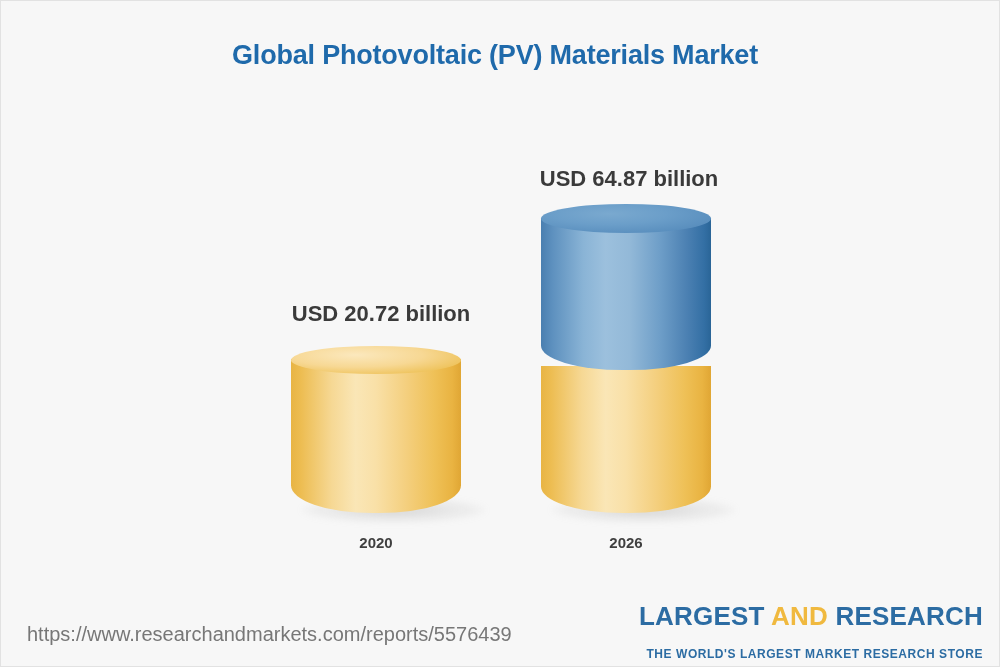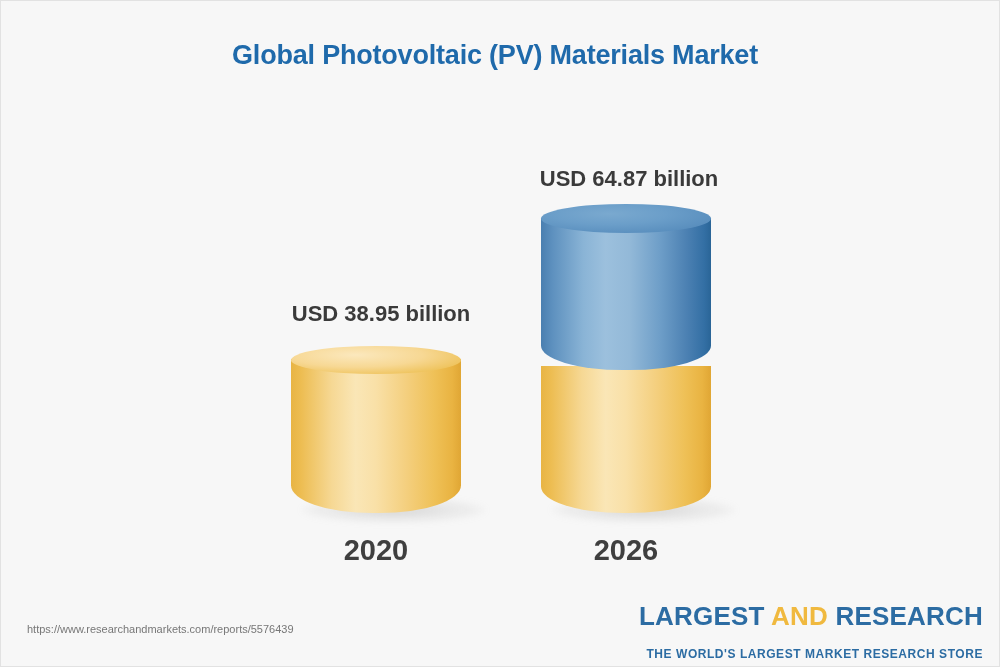--- a/index.html
+++ b/index.html
@@ -112,32 +112,32 @@
     font-size: 22px;
     font-weight: bold;
     color: #3a3a3a;
     white-space: nowrap;
   }
 
   
   .cat-label {
     position: absolute;
     text-align: center;
-    font-size: 29px;
+    font-size: 15px;
     font-weight: bold;
     color: #3f3f3f;
     white-space: nowrap;
   }
 
   
   .footer-url {
     position: absolute;
     left: 26px;
     top: 622px;
-    font-size: 11px;
+    font-size: 20px;
     color: #777777;
     white-space: nowrap;
   }
   .logo {
     position: absolute;
     right: 16px;
     top: 602px;
     text-align: right;
   }
   .logo-main {
@@ -160,21 +160,21 @@
 </style>
 </head>
 <body>
 
 <div class="canvas">
 
   <div class="chart-title">Global Photovoltaic (PV) Materials Market</div>
 
   <div class="plot">
 
-    <div class="val-label" style="left:215px; top:300px; width:330px;">USD 38.95 billion</div>
+    <div class="val-label" style="left:215px; top:300px; width:330px;">USD 20.72 billion</div>
 
     <div class="cyl-group">
       <div class="cyl-shadow" style="left:300px; top:496px; width:185px; height:26px;"></div>
 
       <div class="seg" style="left:290px; top:358px; width:170px; height:154px;">
         <div class="seg-body gold-body" style="border-bottom-left-radius:48% 18%; border-bottom-right-radius:48% 18%;"></div>
       </div>
 
       <div class="seg-cap gold-cap" style="left:290px; top:345px; width:170px; height:28px;"></div>
     </div>

